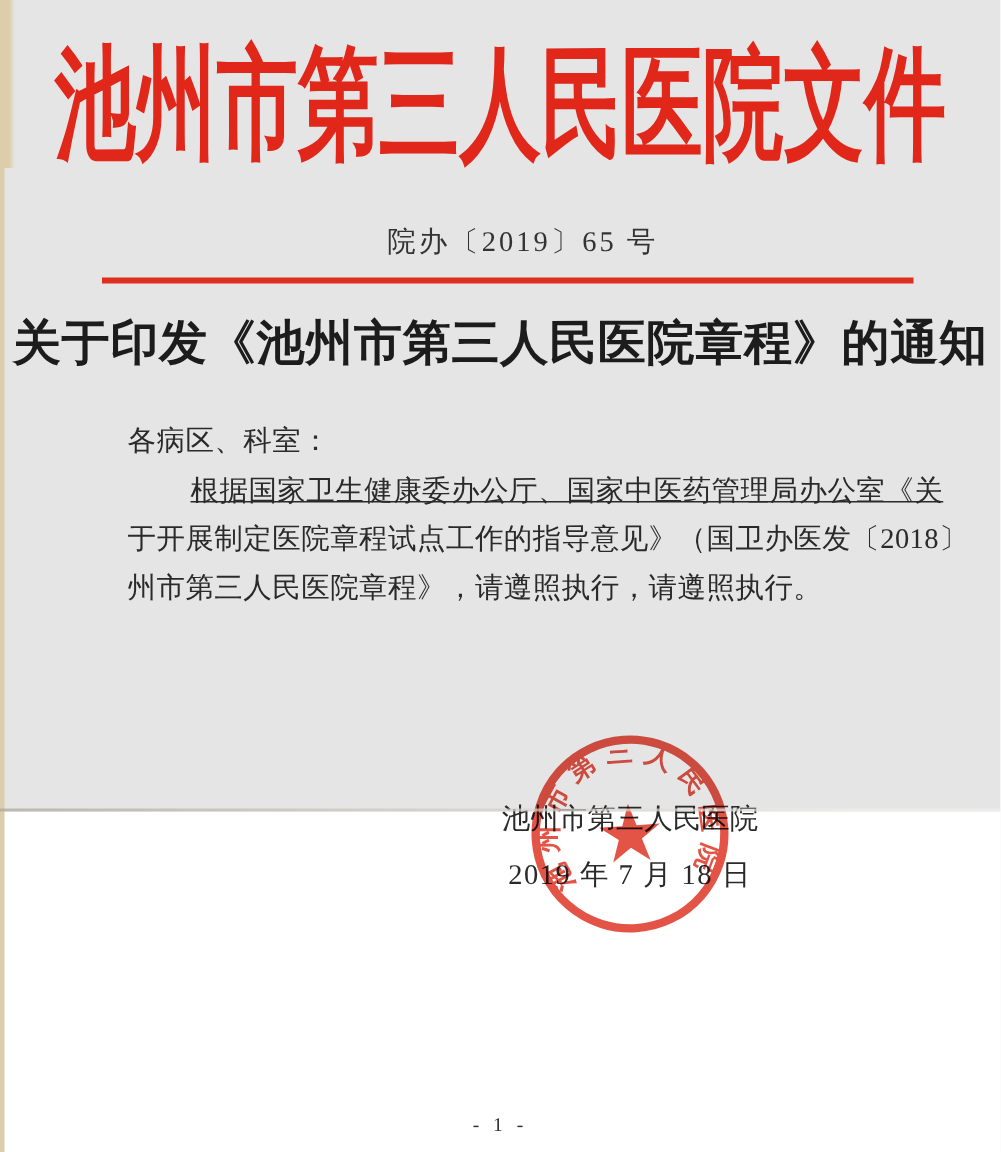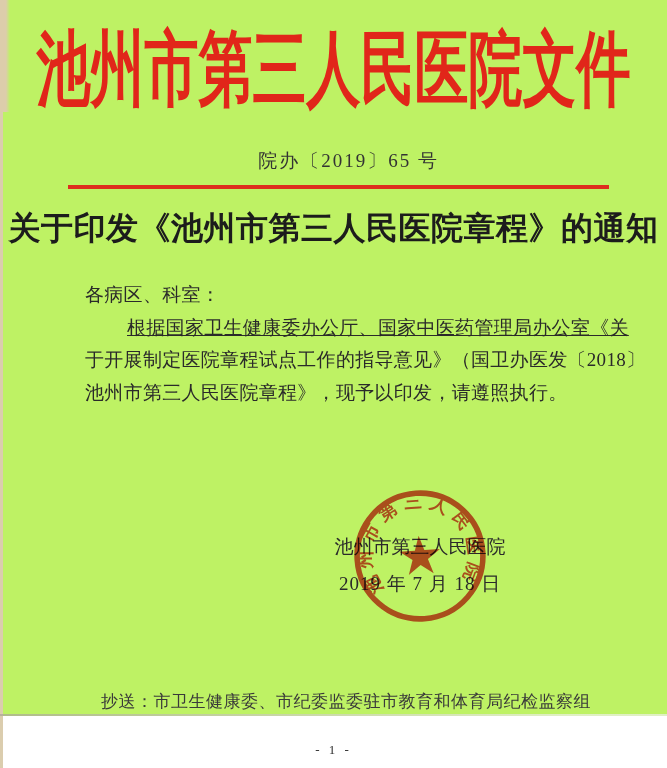--- a/index.html
+++ b/index.html
@@ -4,22 +4,22 @@
 <style>
   * { margin: 0; padding: 0; box-sizing: border-box; }
   html, body { background: #ffffff; }
   body {
     font-family: "Liberation Serif", "DejaVu Serif", serif;
     width: 667px; height: 768px;
     position: relative; overflow: hidden;
   }
   #page {
     position: absolute; inset: 0;
-    width: 667px; height: 716px;
-    background: #bef264;
+    width: 667px; height: 541px;
+    background: #e5e5e5;
     color: var(--text-black, #242424);
   }
 
   
   .scan-edge-left {
     position: absolute; left: 0; top: 0;
     width: 3px; height: 768px;
     background: #dbcdae;
   }
   .scan-edge-left-top {
@@ -123,40 +123,39 @@
   <div class="doc-number">院办〔2019〕65 号</div>
 
   <div class="red-divider"></div>
 
   <div class="notice-title">关于印发《池州市第三人民医院章程》的通知</div>
 
   <div class="body-block">
     <div class="body-line">各病区、科室：</div>
     <div class="body-line indent">根据国家卫生健康委办公厅、国家中医药管理局办公室《关</div>
     <div class="body-line">于开展制定医院章程试点工作的指导意见》（国卫办医发〔2018〕</div>
-    <div class="body-line">池州市第三人民医院章程》，现予以印发，请遵照执行。</div>
+    <div class="body-line">州市第三人民医院章程》，请遵照执行，请遵照执行。</div>
   </div>
 
   <div class="signature-block">
     <div class="signature-org">池州市第三人民医院</div>
     <div class="signature-date">2019 年 7 月 18 日</div>
   </div>
 
   <div class="seal">
     <svg viewBox="0 0 140 140" xmlns="http://www.w3.org/2000/svg">
       <defs>
         <path id="sealArc" d="M 30.7 97.5 A 48 48 0 1 1 109.3 97.5" fill="none"></path>
       </defs>
       <circle cx="70" cy="70" r="62" fill="none" stroke="currentColor" stroke-width="5.5"></circle>
       <polygon fill="currentColor" points="70,50 74.7,64.5 90,64.5 77.6,73.5 82.3,88 70,79 57.7,88 62.4,73.5 50,64.5 65.3,64.5"></polygon>
       <text font-size="17.5" font-weight="bold" fill="currentColor" letter-spacing="6.5" font-family="Liberation Serif, serif">
         <textPath href="#sealArc" startOffset="50%" text-anchor="middle">池州市第三人民医院</textPath>
       </text>
     </svg>
   </div>
 
-  <div class="cc-line">抄送：市卫生健康委、市纪委监委驻市教育和体育局纪检监察组</div>
 
   <div class="page-number">- 1 -</div>
 
   <div class="scan-edge-bottom"></div>
 
 </div>
 
 </body></html>

